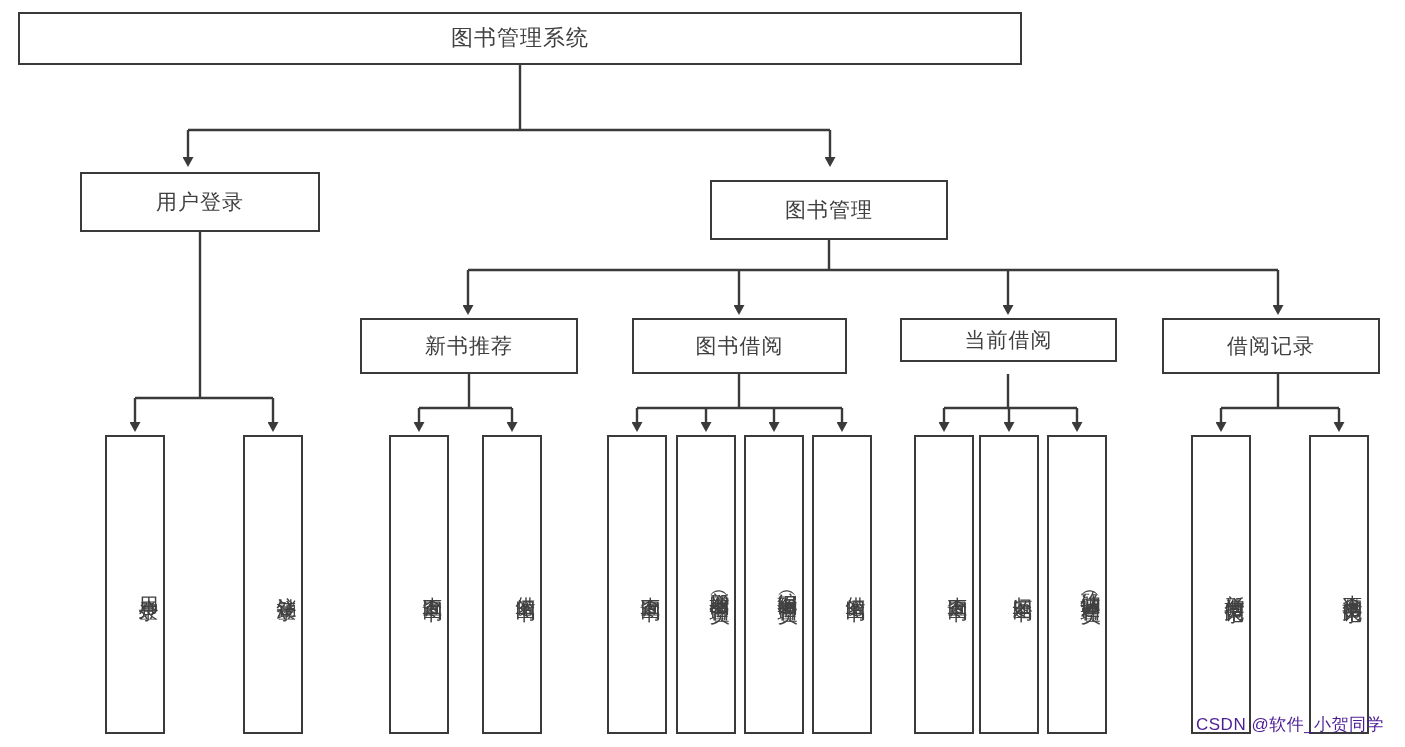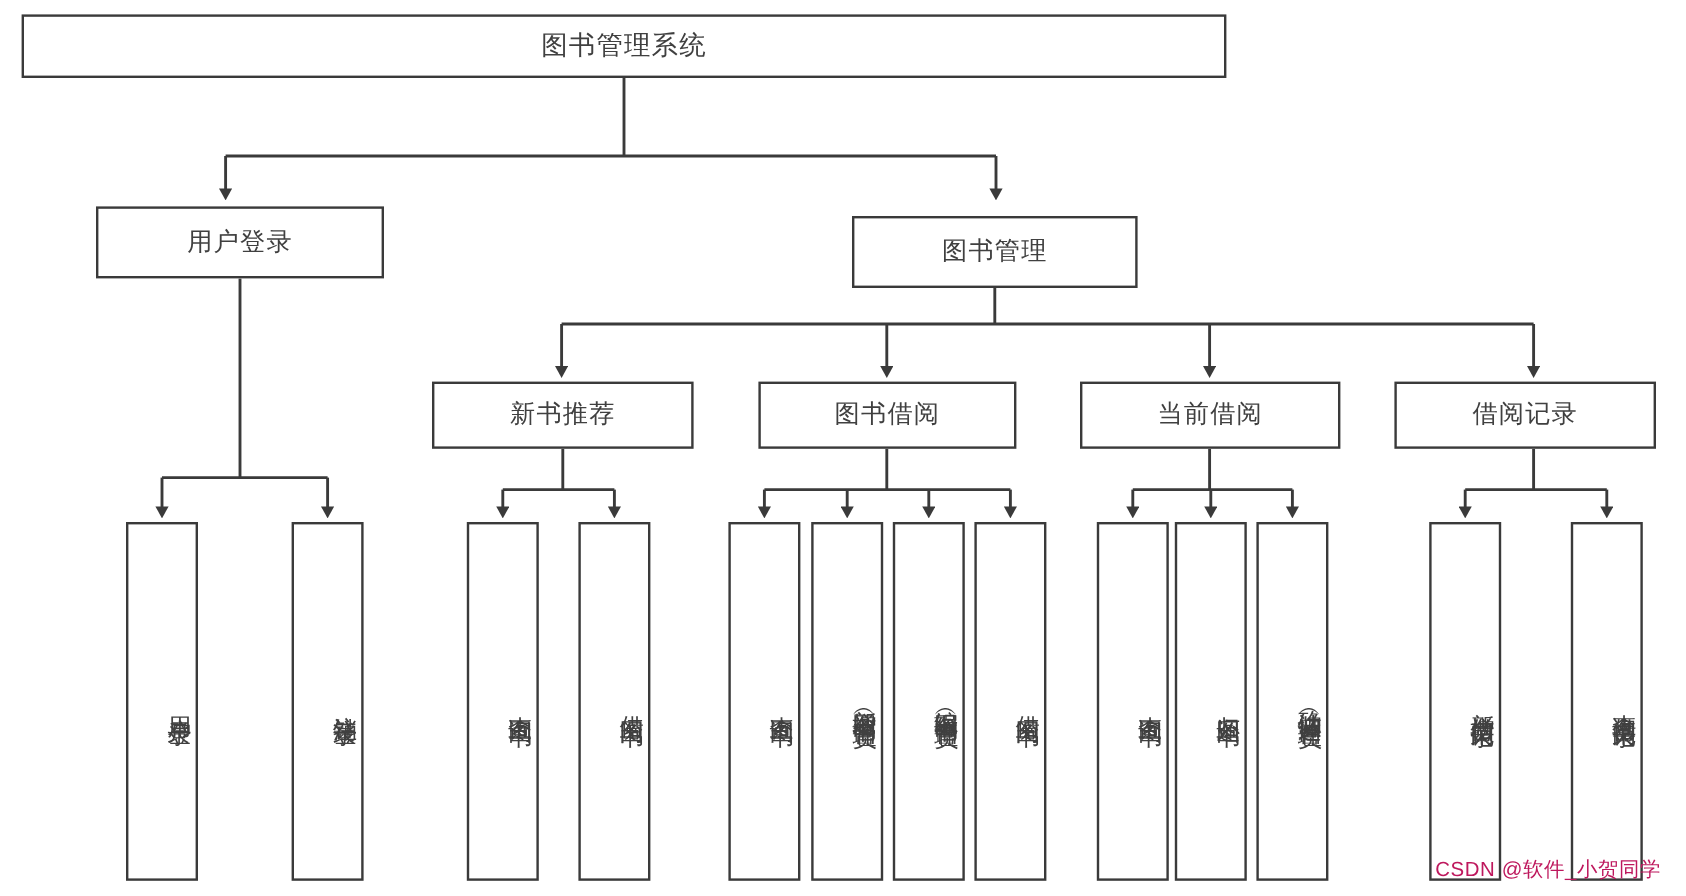--- a/index.html
+++ b/index.html
@@ -57,21 +57,21 @@
   .node.vert .vlabel {
     writing-mode: vertical-rl;
     text-orientation: upright;
     display: block;
   }
   .watermark {
     position: absolute;
     left: 1196px;
     top: 713px;
     font-size: 17px;
-    color: #be185d;
+    color: #4c1d95;
     white-space: nowrap;
     z-index: 3;
     letter-spacing: 0.5px;
   }
 </style>
 </head>
 <body>
 
 <div id="canvas">
 
@@ -135,21 +135,21 @@
   <div class="node horiz" style="left:710px; top:156px; width:238px; height:60px;margin-top:24px;">
     <span>图书管理</span>
   </div>
 
   <div class="node horiz" style="left:360px; top:318px; width:218px; height:56px;">
     <span>新书推荐</span>
   </div>
   <div class="node horiz" style="left:632px; top:318px; width:215px; height:56px;">
     <span>图书借阅</span>
   </div>
-  <div class="node horiz" style="left:900px; top:318px; width:217px; height:56px;text-align:right;">
+  <div class="node horiz" style="left:900px; top:318px; width:217px; height:44px;text-align:right;">
     <span>当前借阅</span>
   </div>
   <div class="node horiz" style="left:1162px; top:318px; width:218px; height:56px;">
     <span>借阅记录</span>
   </div>
 
   <div class="node vert" style="left:105px; top:435px; width:60px; height:299px;">
     <span class="vlabel">用户登录</span>
   </div>
   <div class="node vert" style="left:243px; top:435px; width:60px; height:299px;">

